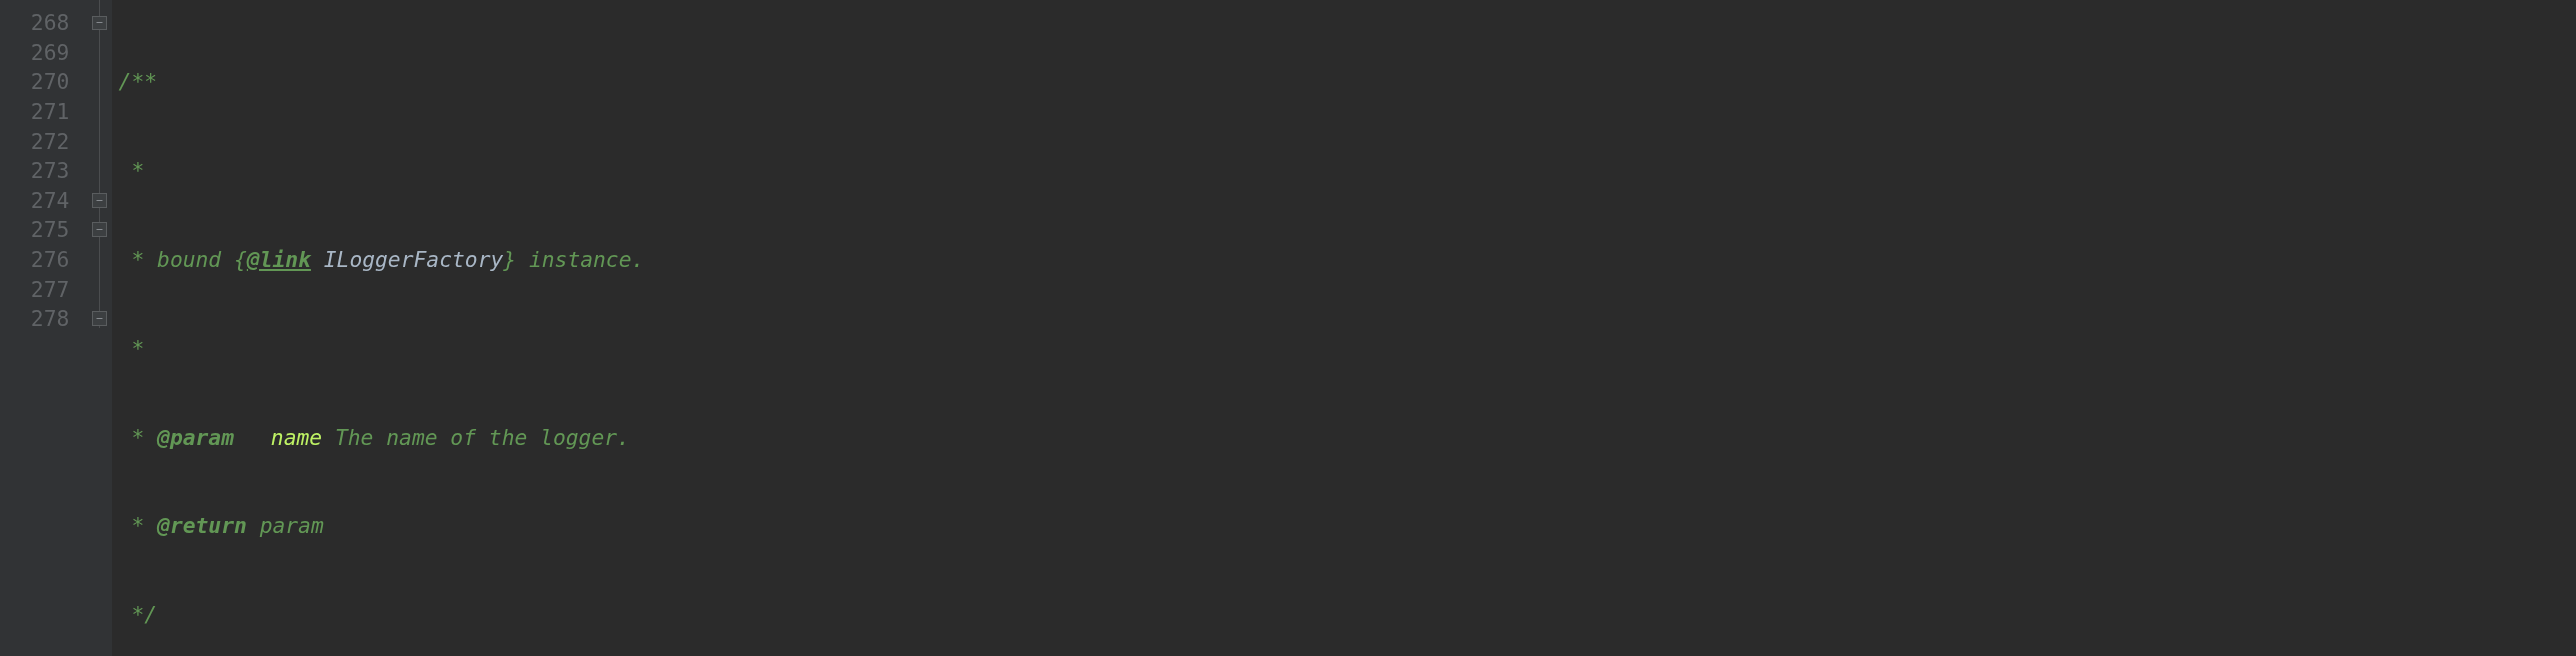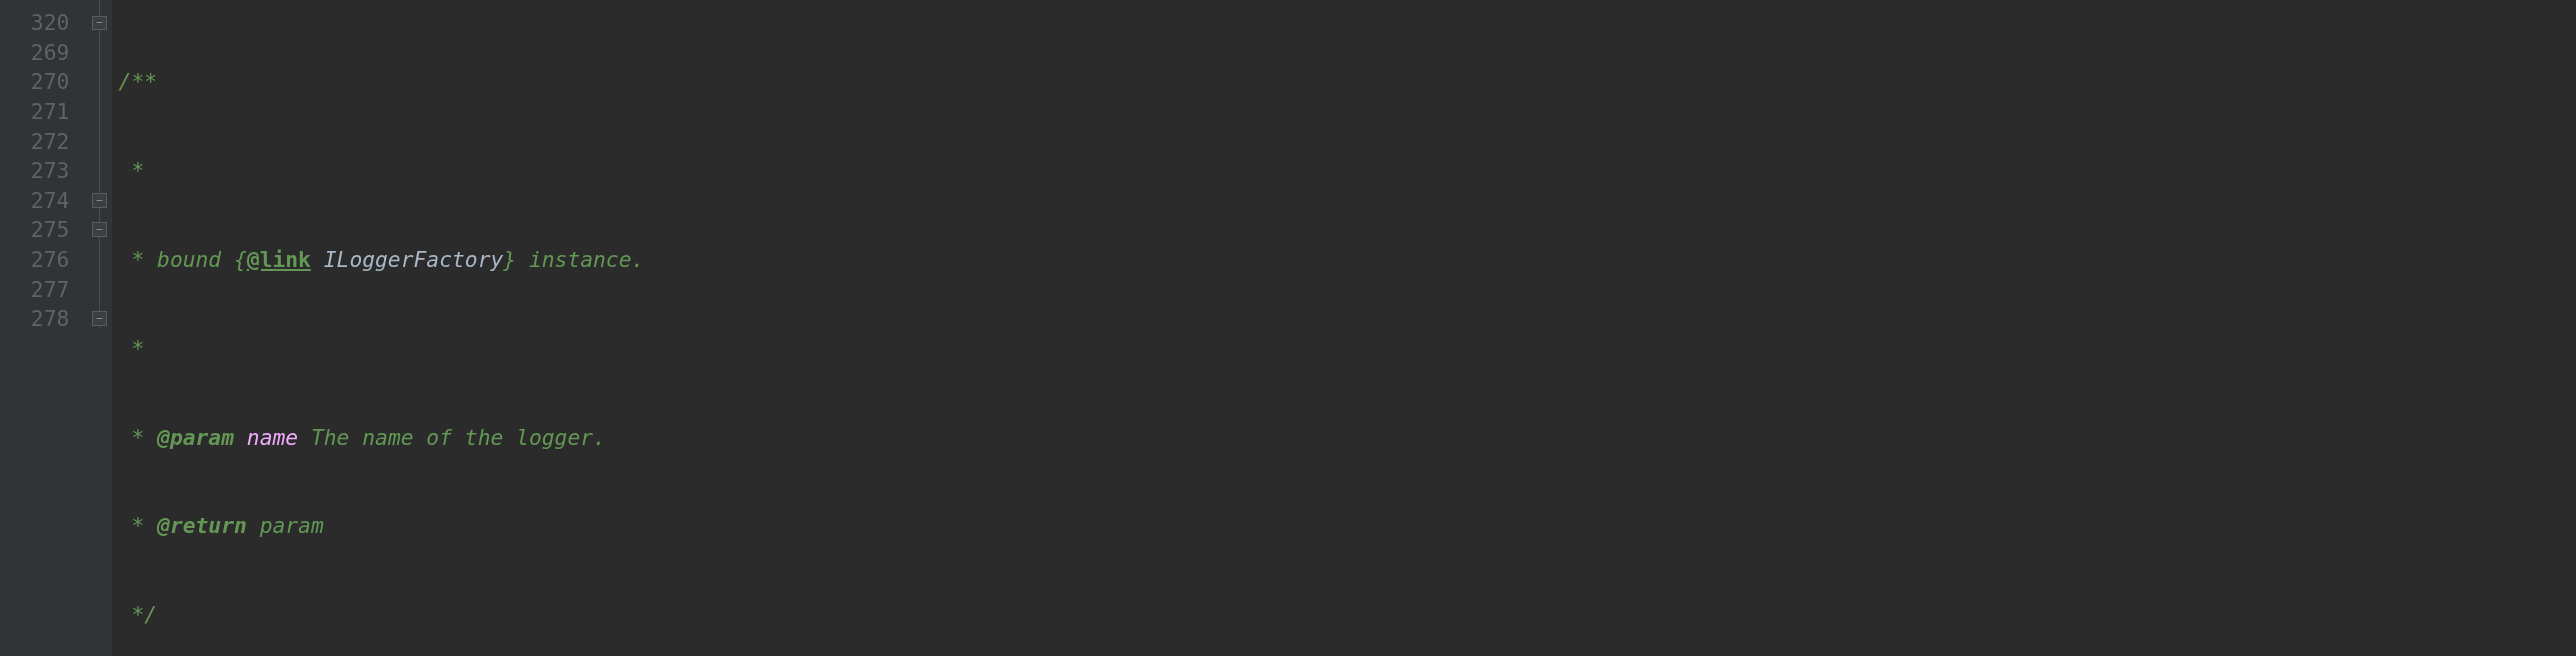--- a/index.html
+++ b/index.html
@@ -67,30 +67,30 @@
     padding-left: 6.6px;
     white-space: pre;
   }
   .code-line {
     height: 29.6px;
     display: flex;
     align-items: center;
   }
   .doc-comment { color: #629755; font-style: italic; }
   .doc-tag { color: #629755; font-style: italic; font-weight: bold; }
-  .doc-link { color: #629755; font-weight: bold; text-decoration: underline; }
+  .doc-link { color: #629755; font-style: italic; font-weight: bold; text-decoration: underline; }
   .doc-link-type { color: #a9b7c6; font-style: italic; }
-  .doc-param-name { color: #f0abfc; font-style: italic; }
+  .doc-param-name { color: #bef264; font-style: italic; margin-left: 24px; }
 </style>
 </head>
 <body>
 
 <div class="editor">
   <div class="gutter">
-    <div class="line-number">320</div>
+    <div class="line-number">268</div>
     <div class="line-number">269</div>
     <div class="line-number">270</div>
     <div class="line-number">271</div>
     <div class="line-number">272</div>
     <div class="line-number">273</div>
     <div class="line-number">274</div>
     <div class="line-number">275</div>
     <div class="line-number">276</div>
     <div class="line-number">277</div>
     <div class="line-number">278</div>

